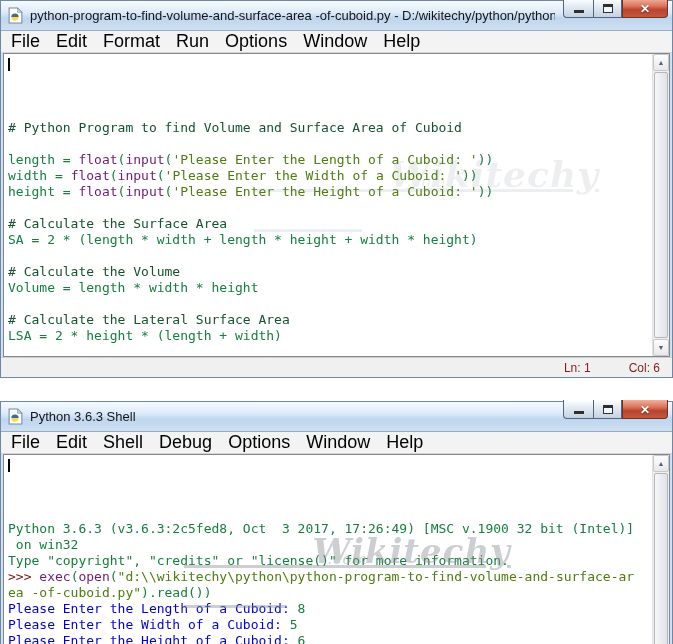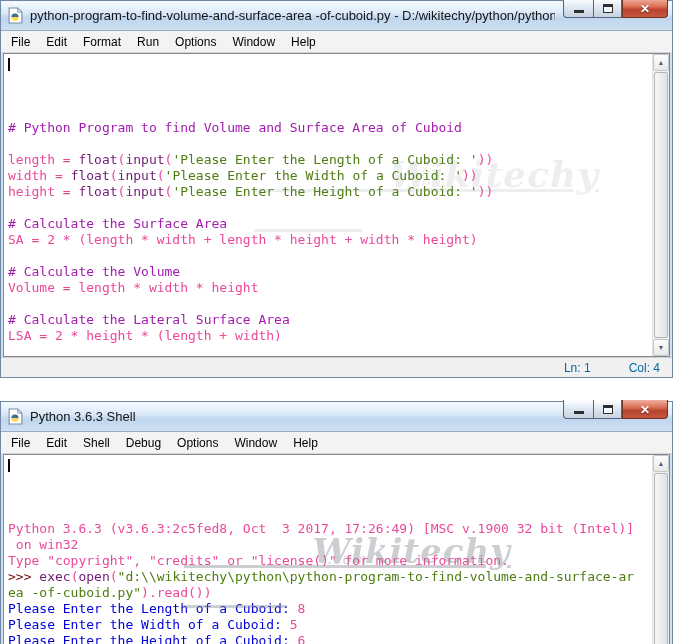--- a/index.html
+++ b/index.html
@@ -45,42 +45,42 @@
     background:linear-gradient(#efb0a0,#dc7257 40%,#b94430 60%,#c4583f);
     border-color:#6f3223;
   }
   .glyph-min { display:block; width:10px; height:3px; background:#2f2f2f; margin-top:7px; }
   .glyph-max { display:block; width:10px; height:9px; border:1px solid #2f2f2f; border-top:3px solid #2f2f2f; background:#f3f7fb; }
   .glyph-x::before { content:"\2715"; color:#ffffff; font-size:12px; font-weight:bold; text-shadow:0 1px 1px #5e1d10; }
 
   .menubar {
     height:22px; flex:0 0 22px; display:flex; align-items:center;
     background:#f3f3f3; border-bottom:1px solid #d6d6d6;
-    font-size:12px; color:#000; padding-left:2px;
+    font-size:18px; color:#000; padding-left:2px;
   }
   .menu-item { padding:3px 8px; cursor:default; }
 
   
   .textarea-wrap {
     flex:1; display:flex; min-height:0; margin:0 2px;
     border:1px solid #828790; background:#fff;
   }
   .shell-win .textarea-wrap { margin-bottom:0; border-bottom:none; }
   .textarea {
     flex:1; position:relative; overflow:hidden;
     padding:2px 0 0 4px;
     font-family:"DejaVu Sans Mono","Liberation Mono",monospace;
     font-size:13px; line-height:16px; white-space:pre; color:#000;
     cursor:text;
   }
   .tline { height:16px; }
-  .tk-com { color:#a21caf; }
+  .tk-com { color:#14532d; }
   .tk-str { color:#4d7c0f; }
   .tk-bui { color:#701a75; }
-  .tk-pln { color:#ec4899; }
+  .tk-pln { color:#15803d; }
   .tk-out { color:#0000dd; }
   .tk-prm { color:#7f1111; }
 
   .caret { position:absolute; left:4px; top:4px; width:2px; height:13px; background:#000; }
 
   .watermark {
     position:absolute; pointer-events:none; user-select:none;
     font-family:"DejaVu Serif",serif; font-style:italic; font-weight:bold;
     color:#878d95; letter-spacing:1px;text-decoration:underline;
   }
@@ -104,21 +104,21 @@
   .sb-thumb {
     flex:1; margin:1px 1px; border:1px solid #b0b6bd; border-radius:2px;
     background:linear-gradient(90deg,#f6f7f8,#dfe3e7);
     cursor:pointer;
   }
 
   
   .statusbar {
     height:20px; flex:0 0 20px; display:flex; align-items:center;
     justify-content:flex-end; background:#f0f0f0; border-top:1px solid #cfcfcf;
-    font-size:12px; color:#0369a1; padding-right:12px; gap:38px;
+    font-size:12px; color:#7f1d1d; padding-right:12px; gap:38px;
   }
 </style>
 </head>
 <body>
 
 <div class="screen">
 
   <section class="win editor-win">
     <div class="titlebar">
       <span class="app-icon">
@@ -162,21 +162,21 @@
       <div class="tline"><span class="tk-com"># Python Program to find Volume and Surface Area of Cuboid</span></div><div class="tline"></div><div class="tline"><span class="tk-pln">length = </span><span class="tk-bui">float</span><span class="tk-pln">(</span><span class="tk-bui">input</span><span class="tk-pln">(</span><span class="tk-str">'Please Enter the Length of a Cuboid: '</span><span class="tk-pln">))</span></div><div class="tline"><span class="tk-pln">width = </span><span class="tk-bui">float</span><span class="tk-pln">(</span><span class="tk-bui">input</span><span class="tk-pln">(</span><span class="tk-str">'Please Enter the Width of a Cuboid: '</span><span class="tk-pln">))</span></div><div class="tline"><span class="tk-pln">height = </span><span class="tk-bui">float</span><span class="tk-pln">(</span><span class="tk-bui">input</span><span class="tk-pln">(</span><span class="tk-str">'Please Enter the Height of a Cuboid: '</span><span class="tk-pln">))</span></div><div class="tline"></div><div class="tline"><span class="tk-com"># Calculate the Surface Area</span></div><div class="tline"><span class="tk-pln">SA = 2 * (length * width + length * height + width * height)</span></div><div class="tline"></div><div class="tline"><span class="tk-com"># Calculate the Volume</span></div><div class="tline"><span class="tk-pln">Volume = length * width * height</span></div><div class="tline"></div><div class="tline"><span class="tk-com"># Calculate the Lateral Surface Area</span></div><div class="tline"><span class="tk-pln">LSA = 2 * height * (length + width)</span></div><div class="tline"></div></div>
       <div class="vscroll">
         <div class="sb-btn up"></div>
         <div class="sb-thumb"></div>
         <div class="sb-btn down"></div>
       </div>
     </div>
 
     <div class="statusbar">
       <span class="status-cell">Ln: 1</span>
-      <span class="status-cell">Col: 4</span>
+      <span class="status-cell">Col: 6</span>
     </div>
   </section>
 
   <section class="win shell-win">
     <div class="titlebar">
       <span class="app-icon">
         <svg viewBox="0 0 16 16" width="17" height="17">
           <path d="M2 1h8l4 4v10H2z" fill="#ffffff" stroke="#7a8aa0" stroke-width="1"></path>
           <path d="M10 1l4 4h-4z" fill="#cfd8e4" stroke="#7a8aa0" stroke-width=".6"></path>
           <circle cx="7.5" cy="9.5" r="3.4" fill="#ffd94a"></circle>

